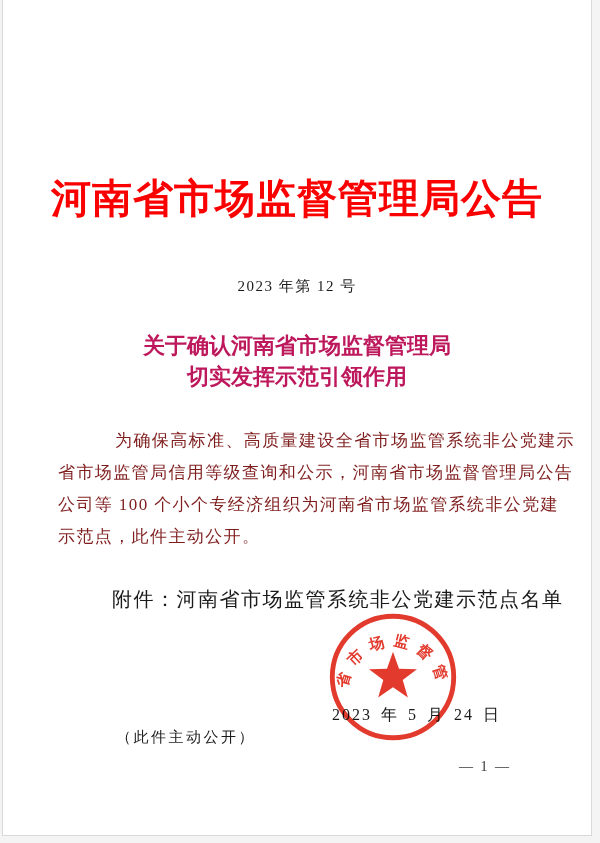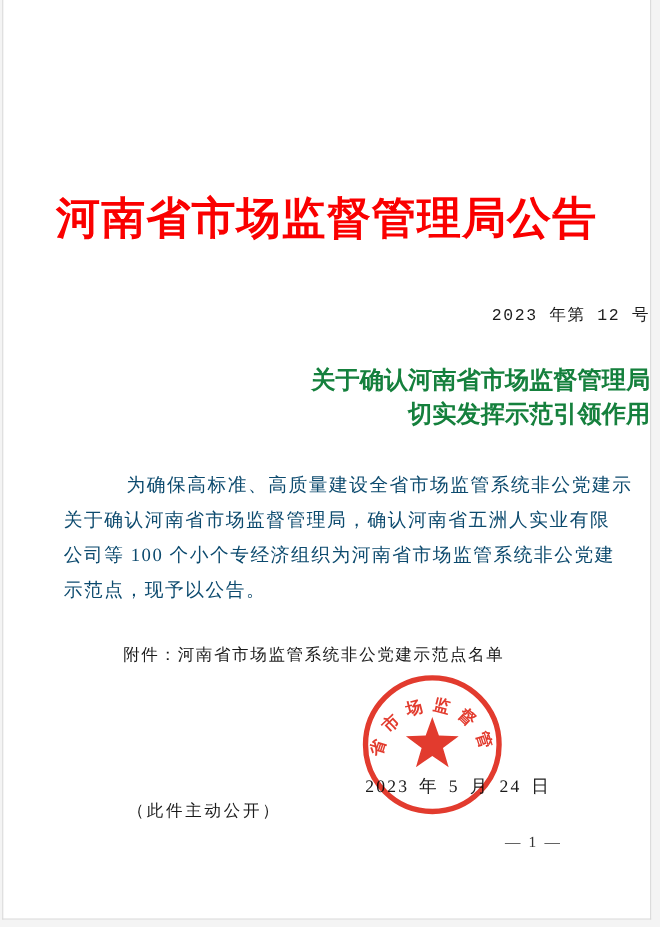--- a/index.html
+++ b/index.html
@@ -26,52 +26,51 @@
     text-align: center;
     font-size: 40px;
     font-weight: 900;
     letter-spacing: 1px;
     color: #fa0000;
     white-space: nowrap;
   }
   .doc-number {
     position: absolute;
     top: 277px; left: 0; right: 0;
-    text-align: right;
+    text-align: center;
     font-size: 15px;
     letter-spacing: 1.5px;
     color: #1c1c1c;
-    font-family: Liberation Mono, monospace;
   }
   .doc-heading {
     position: absolute;
     top: 330px; left: 0; right: 0;
-    text-align: right;
+    text-align: center;
     font-size: 22px;
     font-weight: 700;
     line-height: 31px;
-    color: #15803d;
+    color: #be185d;
   }
   .doc-body {
     position: absolute;
     top: 425px; left: 55px;
     width: 492px;
     font-size: 17px;
     line-height: 32px;
     letter-spacing: 1.4px;
-    color: #0c4a6e;
+    color: #7f1d1d;
     white-space: nowrap;
   }
   .doc-body .line-first { padding-left: 57px; }
   .attachment-line {
     position: absolute;
     top: 586px; left: 55px;
     width: 492px;
     padding-left: 54px;
-    font-size: 15px;
+    font-size: 20px;
     letter-spacing: 1.5px;
     color: #1a1a1a;
     white-space: nowrap;
   }
   .issue-date {
     position: absolute;
     top: 705px; left: 329px;
     font-size: 16px;
     letter-spacing: 2px;
     word-spacing: 3px;
@@ -116,23 +115,23 @@
 
     <div class="doc-number">2023 年第 12 号</div>
 
     <div class="doc-heading">
       <div>关于确认河南省市场监督管理局</div>
       <div>切实发挥示范引领作用</div>
     </div>
 
     <div class="doc-body">
       <div class="line-first">为确保高标准、高质量建设全省市场监管系统非公党建示</div>
-      <div>关于确认河南省市场监督管理局，确认河南省五洲人实业有限</div>
+      <div>省市场监管局信用等级查询和公示，河南省市场监督管理局公告</div>
       <div>公司等 100 个小个专经济组织为河南省市场监管系统非公党建</div>
-      <div>示范点，现予以公告。</div>
+      <div>示范点，此件主动公开。</div>
     </div>
 
     <div class="attachment-line">附件：河南省市场监管系统非公党建示范点名单</div>
 
     <div class="issue-date">2023 年 5 月 24 日</div>
 
     <svg class="official-seal" viewBox="0 0 140 140" xmlns="http://www.w3.org/2000/svg">
       <circle cx="70" cy="70" r="62.5" fill="none" stroke-width="5" stroke="#e02a1c"></circle>
       <polygon points="70,44 76.2,61.5 94.7,62 80,73.2 85.3,91 70,80.5 54.7,91 60,73.2 45.3,62 63.8,61.5" fill="#e02a1c"></polygon>
       <path id="sealArc" d="M 70,70 m -47,15 a 47,47 0 1,1 94,0" fill="none"></path>

